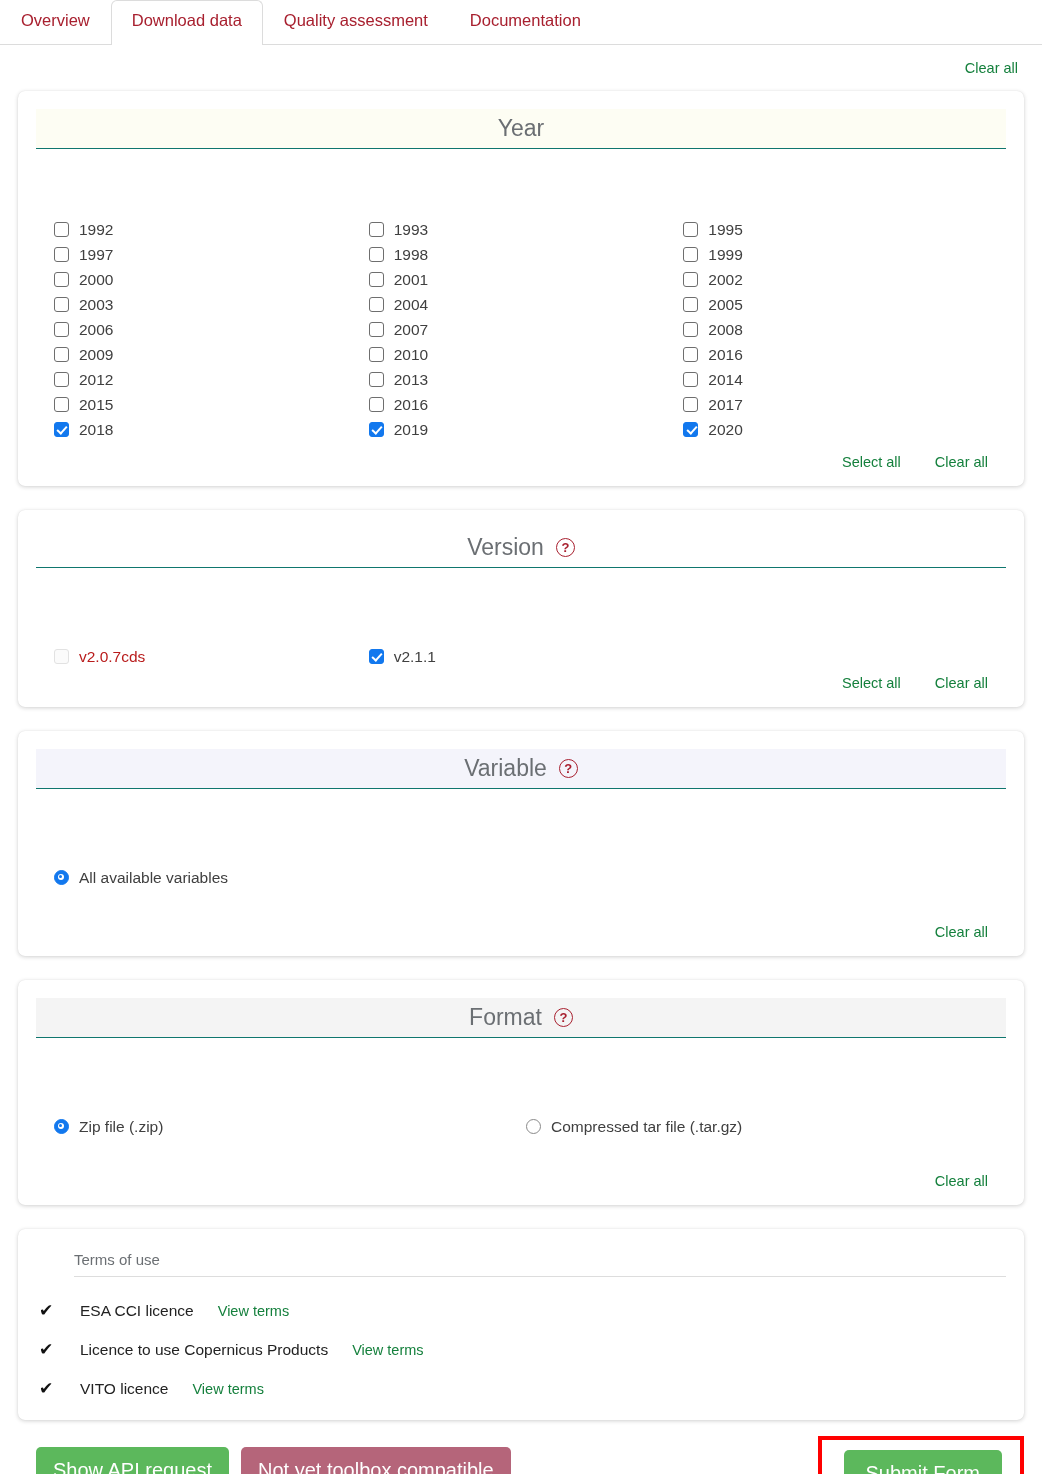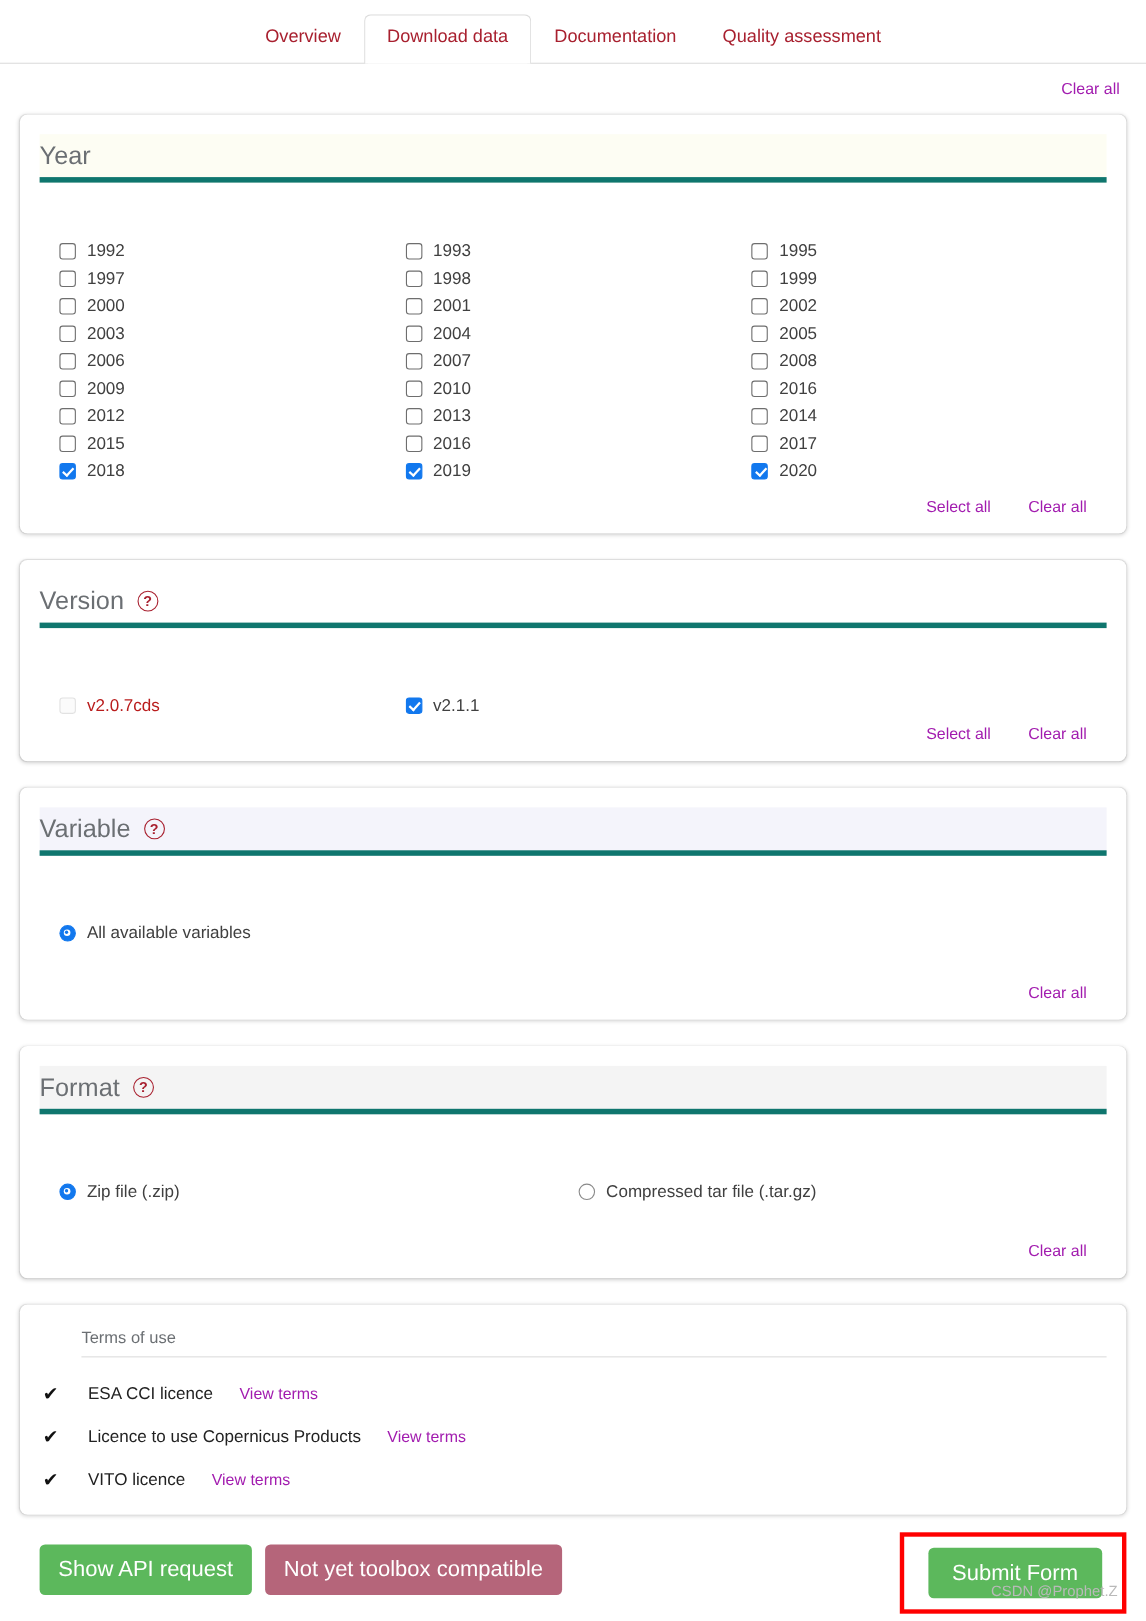--- a/index.html
+++ b/index.html
@@ -8,26 +8,25 @@
     width: 1042px; height: 1474px;
     background: #ffffff;
     font-family: "Liberation Sans", sans-serif;
     color: #333333;
     overflow: hidden;
   }
 
   
   .tabbar {
     position: relative;
-    height: 58px;
+    height: 45px;
     border-bottom: 1px solid #dcdcdc;
     display: flex;
     align-items: flex-end;
     padding-left: 0;
-    justify-content: center;
   }
   .tab {
     font-size: 16.5px;
     color: #a8202f;
     padding: 10px 20px 14px 20px;
     cursor: pointer;
     line-height: 1.2;
     white-space: nowrap;
     border: 1px solid transparent;
     border-bottom: none;
@@ -47,21 +46,21 @@
   
   .toprow {
     height: 46px;
     display: flex;
     align-items: center;
     justify-content: flex-end;
     padding-right: 24px;
   }
 
   .link {
-    color: #a21caf;
+    color: #15803d;
     font-size: 14.5px;
     text-decoration: none;
     cursor: pointer;
   }
 
   
   .page { padding: 0 18px; }
 
   .card {
     background: #ffffff;
@@ -69,25 +68,26 @@
     box-shadow: 0 1px 4px rgba(0,0,0,0.18), 0 0 1px rgba(0,0,0,0.10);
     margin-bottom: 24px;
     padding: 18px 18px 12px 18px;
   }
 
   .sect-head {
     font-size: 23px;
     font-weight: 400;
     color: #6b6f73;
     padding: 6px 0 6px 0;
-    border-bottom: 5px solid #0f766e;
+    border-bottom: 1px solid #0f766e;
     display: flex;
     align-items: center;
     gap: 12px;
-    margin-bottom: 6px;
+    margin-bottom: 24px;
+    justify-content: center;
   }
   .sect-head.hl-year   { background: #fdfdf3; }
   .sect-head.hl-var    { background: #f4f4fb; }
   .sect-head.hl-format { background: #f4f4f4; }
   .sect-head.hl-none   { background: transparent; }
 
   .help-icon {
     width: 19px; height: 19px;
     border: 1.6px solid #a8202f;
     border-radius: 50%;
@@ -257,22 +257,22 @@
     pointer-events: none;
     white-space: nowrap;
   }
 </style>
 </head>
 <body>
 
 <div class="tabbar">
   <div class="tab">Overview</div>
   <div class="tab active">Download data</div>
+  <div class="tab">Quality assessment</div>
   <div class="tab">Documentation</div>
-  <div class="tab">Quality assessment</div>
 </div>
 
 <div class="toprow">
   <span class="link">Clear all</span>
 </div>
 
 <div class="page">
 
   <div class="card">
     <div class="sect-head hl-year">

